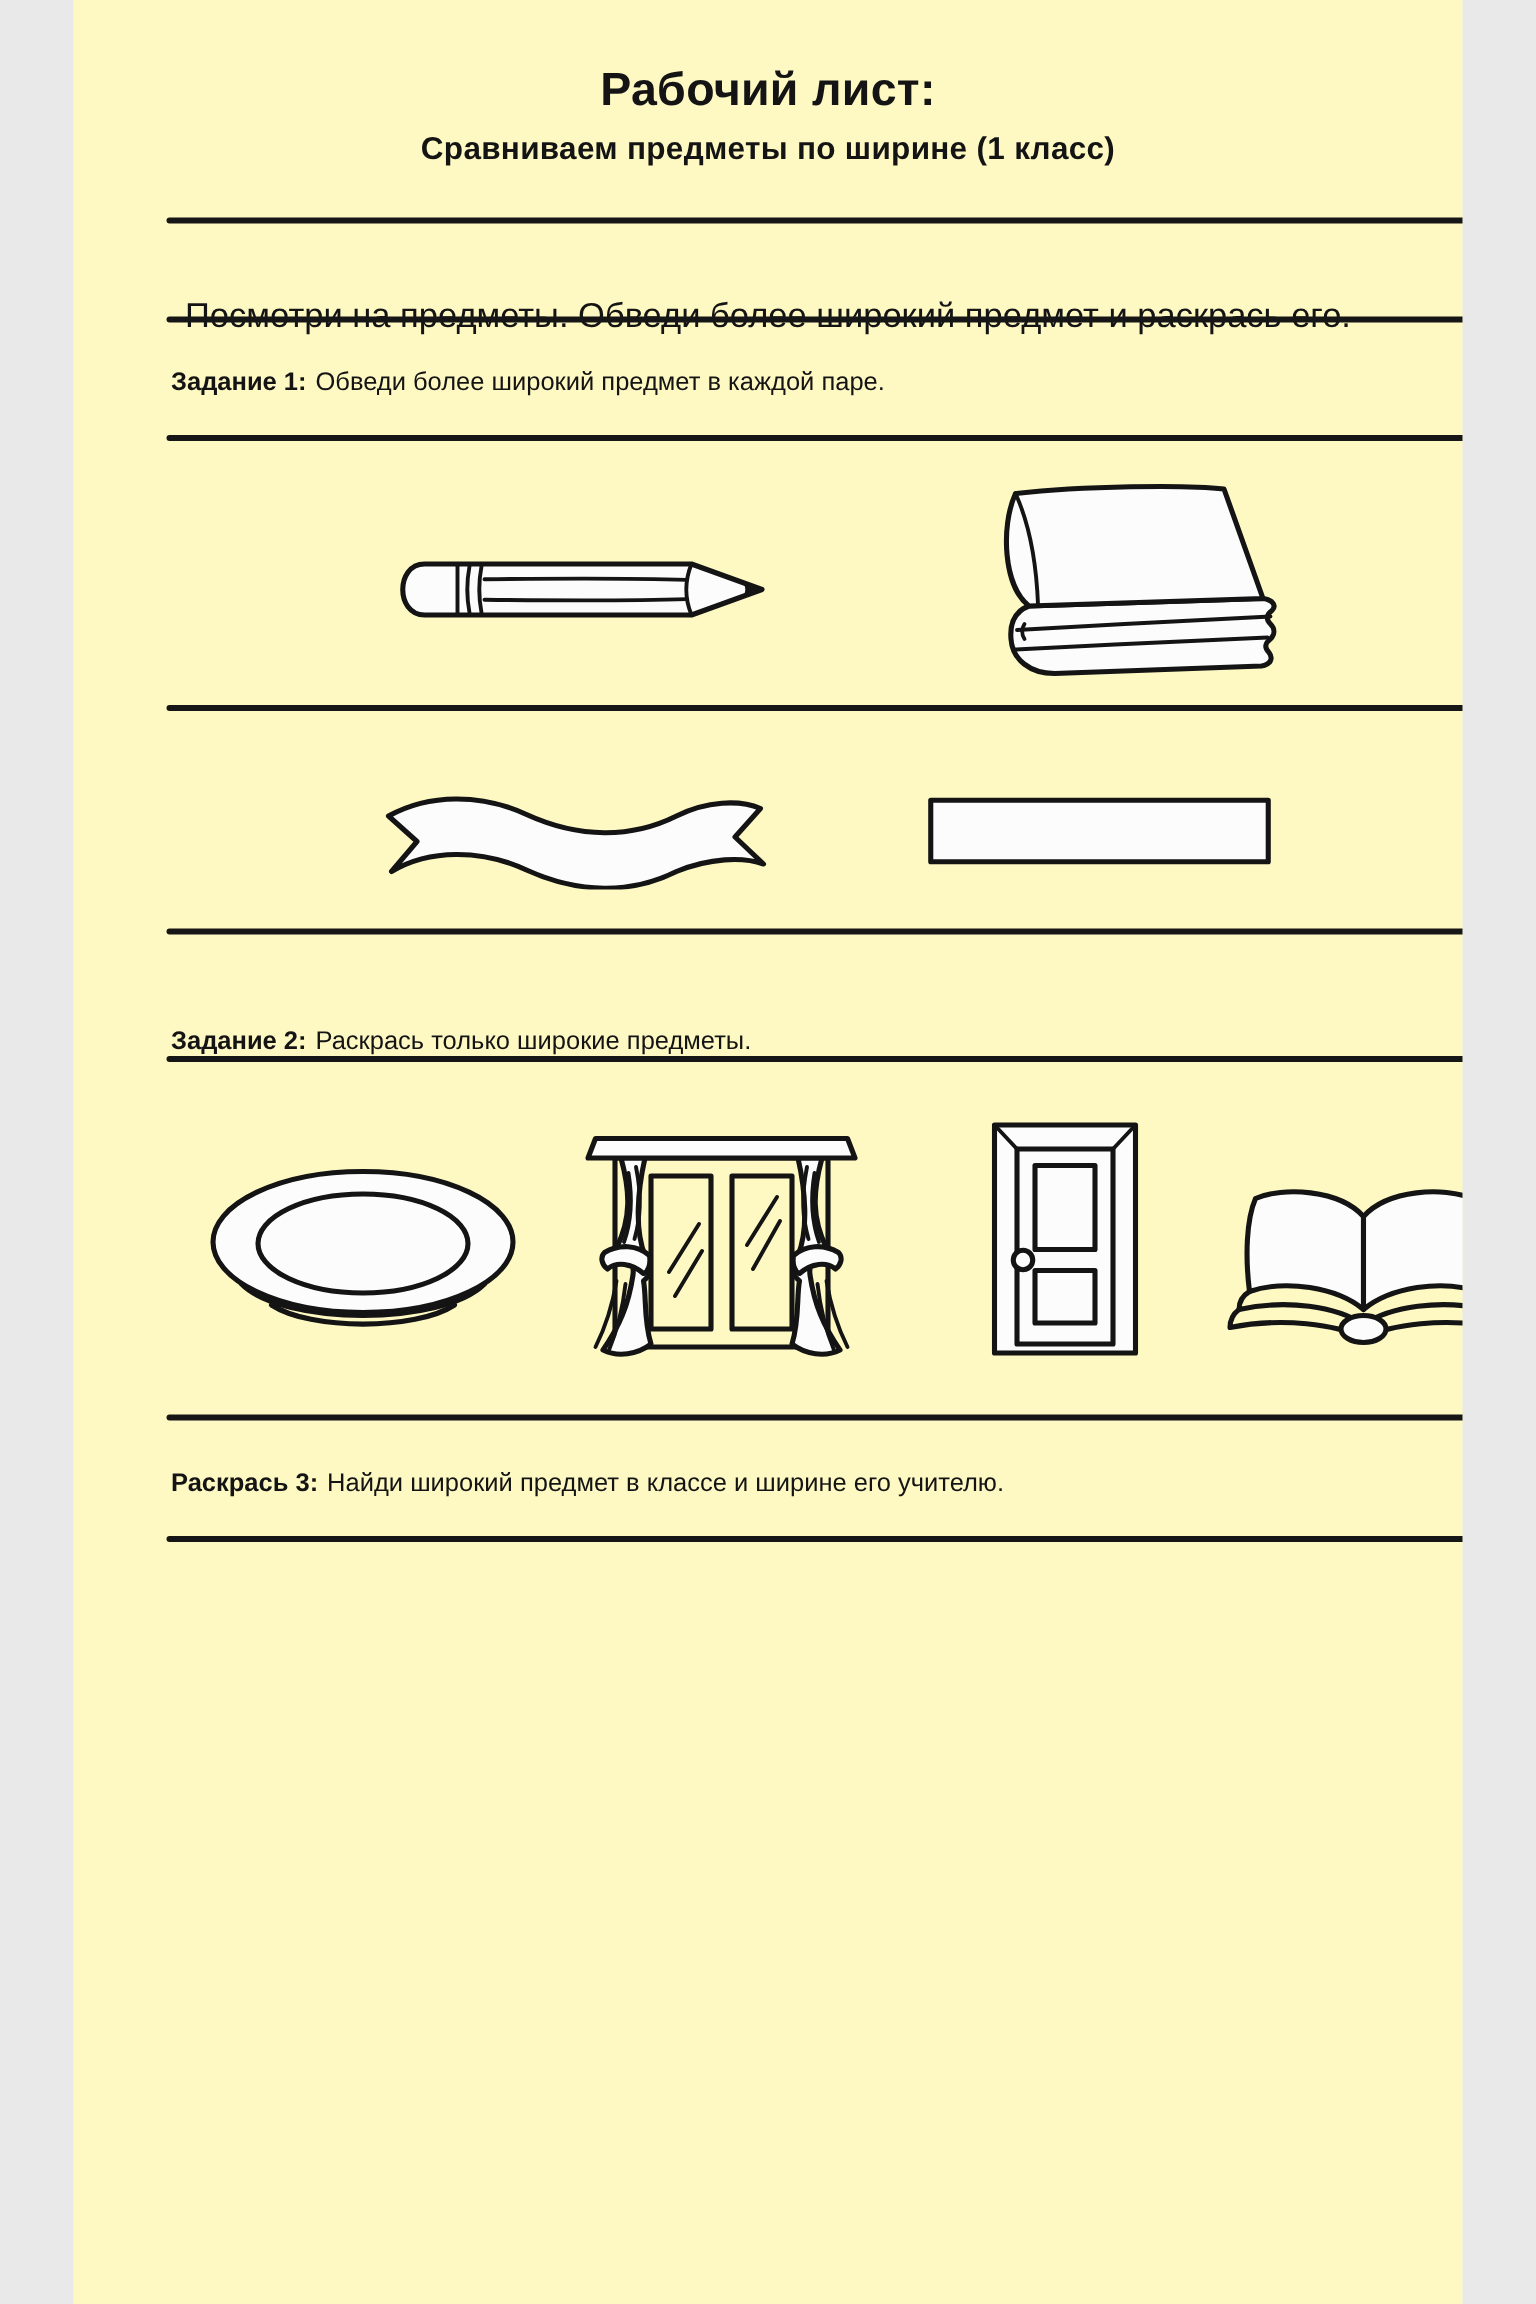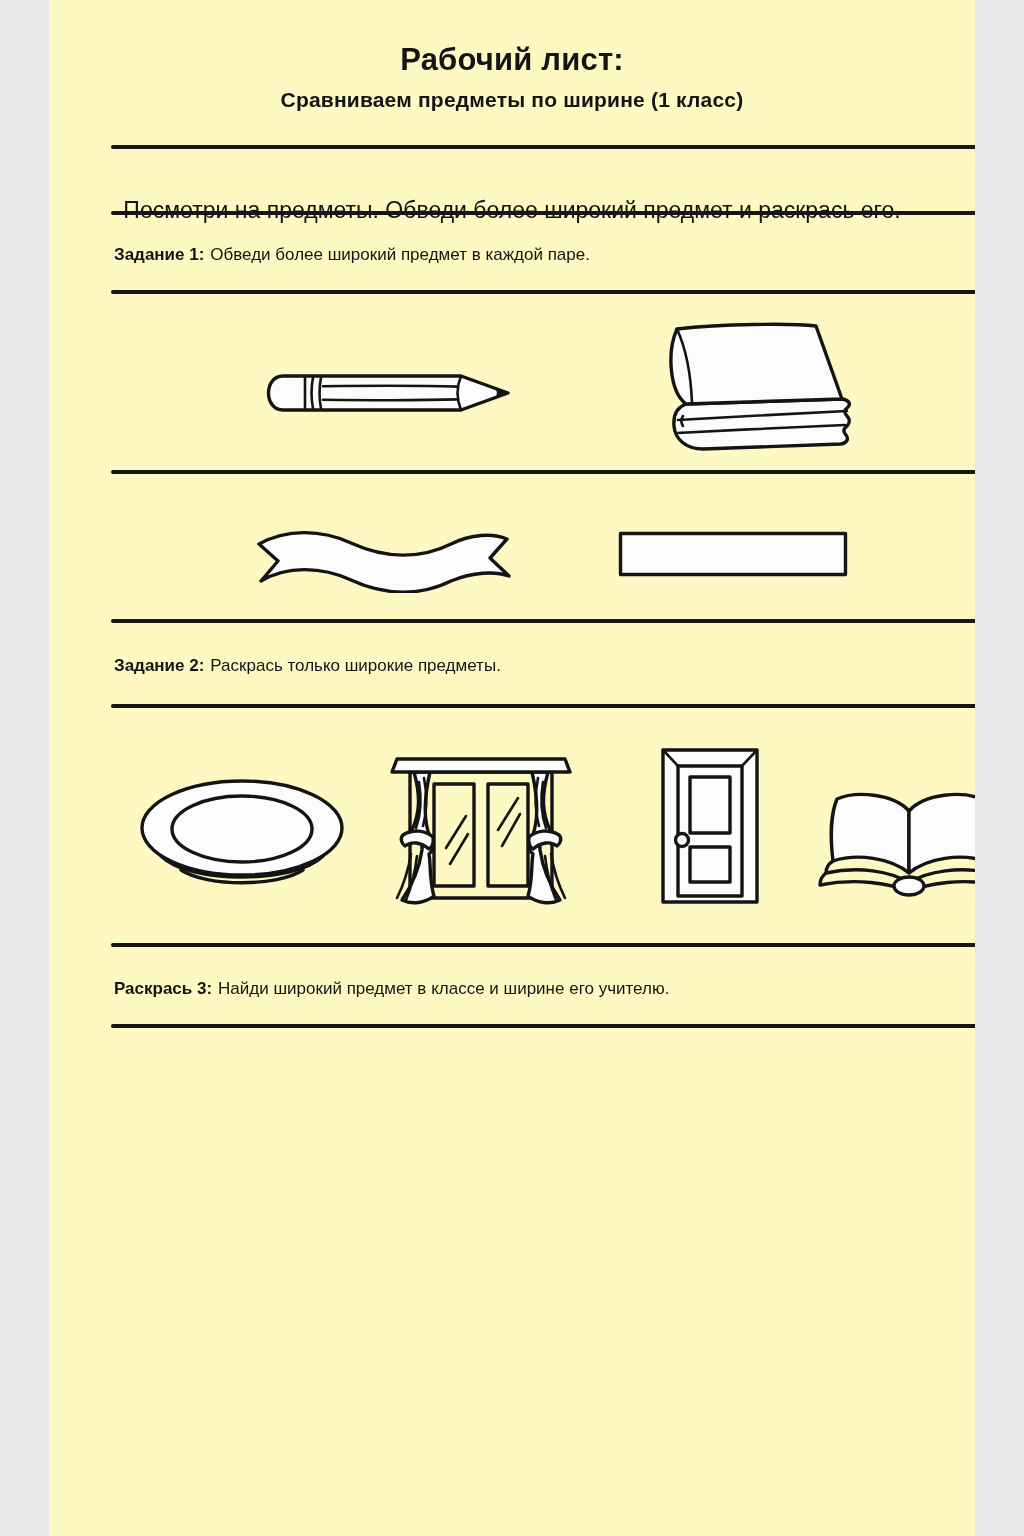--- a/index.html
+++ b/index.html
@@ -88,21 +88,21 @@
   </div>
 
   <div class="fig" style="left:569px;top:531px">
     <svg width="230" height="46" viewBox="0 0 230 46">
       <rect class="ink paperfill" x="2.5" y="2.5" width="225" height="41"></rect>
     </svg>
   </div>
 
   <div class="rule" style="top:619px"></div>
 
-  <div class="taskline" style="top:656px"><span class="tl">Задание 2:</span><span>Раскрась только широкие предметы.</span></div>
+  <div class="taskline" style="top:684px"><span class="tl">Задание 2:</span><span>Раскрась только широкие предметы.</span></div>
   <div class="rule" style="top:704px"></div>
 
   <div class="fig" style="left:88px;top:778px">
     <svg width="210" height="115" viewBox="0 0 210 115">
       <path class="ink" d="M24,78 C52,106 158,106 186,78"></path>
       <path class="ink" d="M44,92 C70,109 140,109 166,92"></path>
       <ellipse class="ink paperfill" cx="105" cy="50" rx="100" ry="47"></ellipse>
       <ellipse class="ink" cx="105" cy="51" rx="70" ry="33"></ellipse>
     </svg>
   </div>

